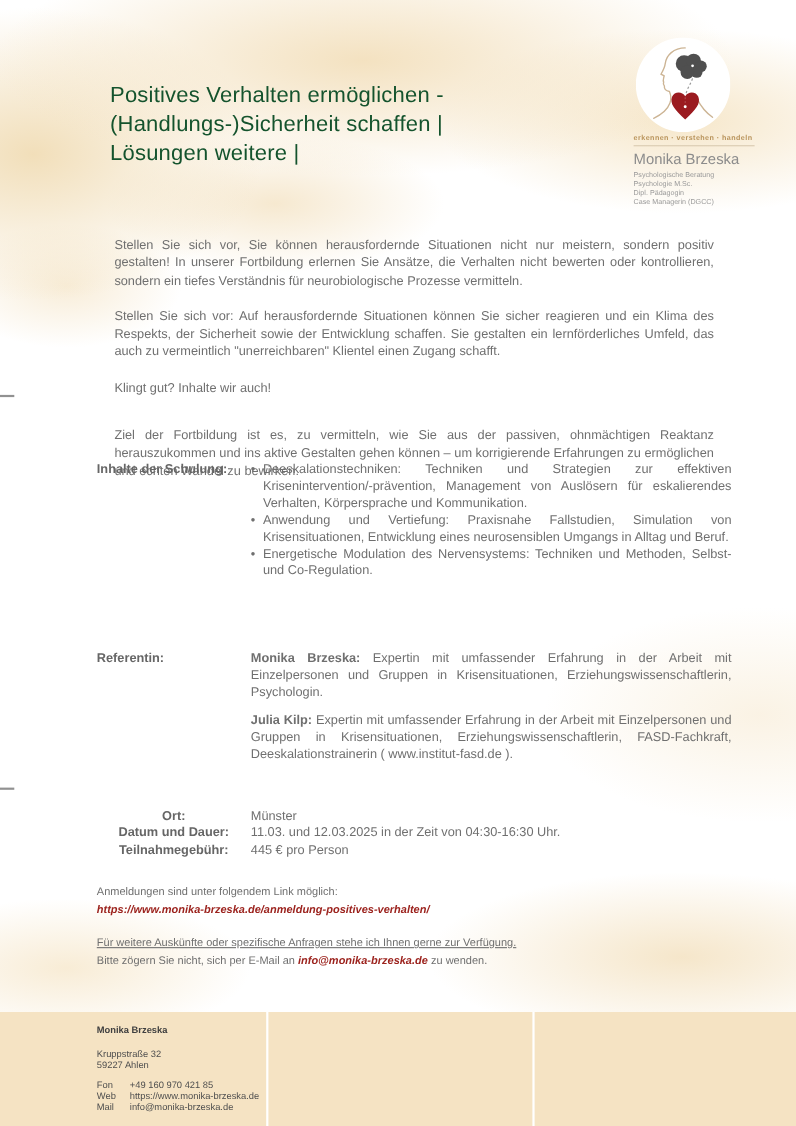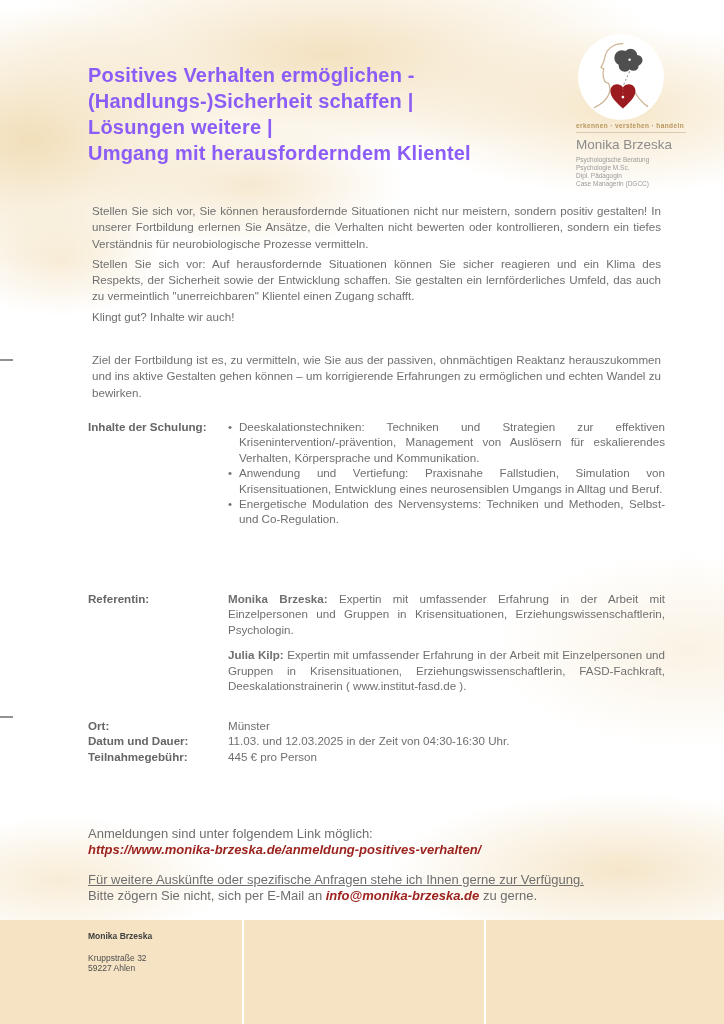--- a/index.html
+++ b/index.html
@@ -19,59 +19,59 @@
       radial-gradient(150px 80px  at 60px 260px,  rgba(246,232,206,0.80), rgba(246,232,206,0) 70%),
       radial-gradient(280px 140px at 690px 650px, rgba(247,234,210,0.60), rgba(247,234,210,0) 70%),
       radial-gradient(330px 110px at 620px 870px, rgba(243,224,189,0.80), rgba(243,224,189,0) 70%),
       radial-gradient(240px 90px  at 60px 880px,  rgba(245,228,196,0.70), rgba(245,228,196,0) 70%);
   }
   .fold { position:absolute; left:0; width:13px; height:2px; background:#919191; }
   .fm1 { top:359px; } .fm2 { top:716px; }
 
   
   .title {
-    position:absolute; left:88px; top:62px; width:470px; margin:0;
-    font-size:20px; font-weight:bold; line-height:26px; color:#8b5cf6; letter-spacing:0.2px;
+    position:absolute; left:88px; top:62px; width:470px; margin:12px;
+    font-size:20px; font-weight:normal; line-height:26px; color:#14532d; letter-spacing:0.2px;
   }
   .title span { display:block; }
 
   
   .logo { position:absolute; left:576px; top:34px; width:114px; }
   .logo svg { display:block; width:86px; height:86px; margin-left:2px; }
   .tagline { font-size:6.5px; font-weight:bold; letter-spacing:0.4px; color:#b9945c; margin-top:2px; }
   .logo-divider { border-top:1px solid #d9cab0; margin:3px 0 4px; width:110px; }
   .logo-name { font-size:13.5px; color:#8c8c8c; margin-bottom:4px; }
   .cred { font-size:6.5px; line-height:8px; color:#9a9a9a; }
 
   
   .intro { position:absolute; left:88px; top:199px; width:577px;
            font-size:11.6px; line-height:16.3px; color:#6f6f6f; }
-  .intro p { margin:4px; }
+  .intro p { margin:16px; }
   .just { text-align:justify; }
   .gap-top { margin-top:27px !important; }
 
   
   .two-col { position:absolute; left:88px; width:577px; display:flex;
              font-size:11.6px; line-height:15.4px; color:#6f6f6f; }
   .col-label { flex:0 0 140px; font-weight:bold; color:#666; }
   .col-content { flex:1; }
   .schulung { top:419px; }
   ul.bullets { margin:0; padding:0; list-style:none; }
   ul.bullets li { position:relative; padding-left:11px; }
   ul.bullets li::before { content:"\2022"; position:absolute; left:0; top:0; }
   .referent { top:591px; }
   .referent p { margin:0; }
   .referent .sp2 { margin-top:10px; }
-  .details { top:718px; }
+  .details { top:734px;text-align:center; }
   .details .row { display:flex; }
   .details .col-label { flex:0 0 140px; }
 
   
-  .registration { position:absolute; left:88px; top:826px; width:577px;
-                  font-size:13px; line-height:16px; color:#6f6f6f; }
+  .registration { position:absolute; left:88px; top:804px; width:577px;
+                  font-size:10px; line-height:16px; color:#6f6f6f; }
   .registration p { margin:0; }
   .red-link { color:#9c231e; font-weight:bold; font-style:italic; text-decoration:none; cursor:pointer; }
   .contact-gap { margin-top:14px !important;text-decoration:underline; }
 
   
   .footer { position:absolute; left:0; top:920px; width:724px; height:104px; background:#f5e3c3; }
   .f-divider { position:absolute; top:0; bottom:0; width:2px; background:#fff; }
   .d1 { left:242px; } .d2 { left:484px; }
   .f-content { position:absolute; left:88px; top:11px; font-size:8.5px; line-height:10px; color:#4e4e4e; }
   .f-name { font-weight:bold; color:#3f3f3f; margin-bottom:12px; }
@@ -85,21 +85,20 @@
 
 <div class="page">
   <div class="washes"></div>
   <div class="fold fm1"></div>
   <div class="fold fm2"></div>
 
   <h1 class="title">
     <span>Positives Verhalten ermöglichen -</span>
     <span>(Handlungs-)Sicherheit schaffen |</span>
     <span>Lösungen weitere |</span>
-    <span>Umgang mit herausforderndem Klientel</span>
   </h1>
 
   <div class="logo">
     <svg viewBox="0 0 90 90" aria-hidden="true">
       <circle cx="45" cy="45" r="45" fill="#ffffff"></circle>
 
       <path d="M47 10 C36 10 29 17 28 25 C27.5 29 26 31.5 24 35 L27 36.5 C26.5 39 25.5 41 26.5 42.5 C25.8 44.3 26.2 45.2 27.2 46.2 C26.8 49 28.5 51 32 51.5 C33.5 55 34 58.5 32.5 62.5 C30.2 68.8 24.5 73.5 17 77" fill="none" stroke="#ccb494" stroke-width="1.3" stroke-linecap="round"></path>
       <path d="M58 58 C61 64 66 71 73 76" fill="none" stroke="#ccb494" stroke-width="1.3" stroke-linecap="round"></path>
 
       <g fill="#4f4f4f">
@@ -166,25 +165,39 @@
         <div class="col-label">Teilnahmegebühr:</div>
         <div>445 € pro Person</div>
       </div>
     </div>
   </section>
 
   <section class="registration">
     <p>Anmeldungen sind unter folgendem Link möglich:</p>
     <p><a class="red-link">https://www.monika-brzeska.de/anmeldung-positives-verhalten/</a></p>
     <p class="contact-gap">Für weitere Auskünfte oder spezifische Anfragen stehe ich Ihnen gerne zur Verfügung.</p>
-    <p><span>Bitte zögern Sie nicht, sich per E-Mail an </span><a class="red-link">info@monika-brzeska.de</a><span> zu gerne.</span></p>
+    <p><span>Bitte zögern Sie nicht, sich per E-Mail an </span><a class="red-link">info@monika-brzeska.de</a><span> zu wenden.</span></p>
   </section>
 
   <footer class="footer">
     <div class="f-divider d1"></div>
     <div class="f-divider d2"></div>
     <div class="f-content">
       <div class="f-name">Monika Brzeska</div>
       <div class="f-addr">Kruppstraße 32</div>
       <div class="f-addr">59227 Ahlen</div>
+      <div class="f-contacts">
+        <div class="f-row">
+          <span class="f-label">Fon</span>
+          <span>+49 160 970 421 85</span>
+        </div>
+        <div class="f-row">
+          <span class="f-label">Web</span>
+          <span>https://www.monika-brzeska.de</span>
+        </div>
+        <div class="f-row">
+          <span class="f-label">Mail</span>
+          <span>info@monika-brzeska.de</span>
+        </div>
+      </div>
     </div>
   </footer>
 </div>
 
 </body></html>

